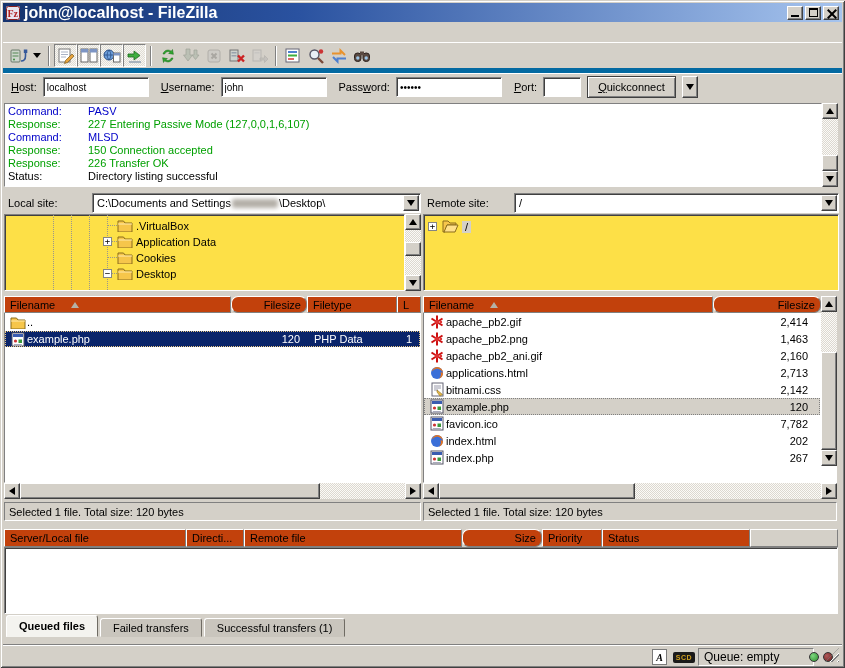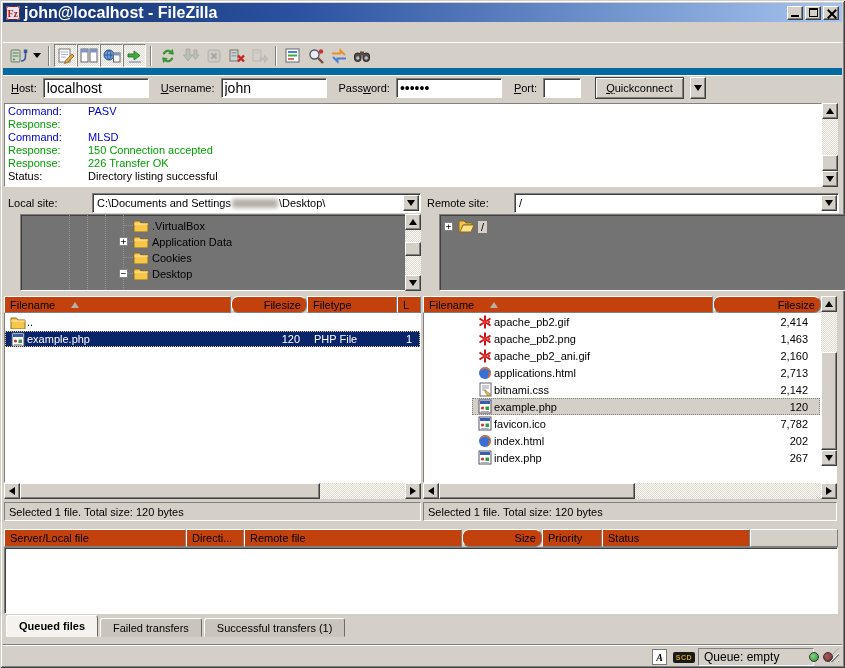--- a/index.html
+++ b/index.html
@@ -29,41 +29,41 @@
   .toolbar { left:3px; top:42px; width:839px; height:26px; display:flex; align-items:center; padding-left:4px;
              border-top:1px solid #fff; }
   .tbtn { width:23px; height:23px; display:inline-flex; align-items:center; justify-content:center; }
   .tbtn.narrow { width:14px; }
   .tbtn.pressed { border:1px solid; border-color:#808080 #fff #fff #808080;
                   background-color:#ecebe5; background-image:conic-gradient(#f7f6f2 25%, #e0ddd5 0 50%, #f7f6f2 0 75%, #e0ddd5 0); background-size:2px 2px; }
   .tbtn.disabled { opacity:.45; filter:grayscale(.8); }
   .tsep { width:2px; height:20px; border-left:1px solid #808080; border-right:1px solid #fff; margin:0 4px; }
   
   .qcbar { left:3px; top:68px; width:839px; height:33px; display:flex; align-items:center; gap:6px; padding-left:8px;
-           border-top:7px solid #0369a1; box-shadow:inset 0 1px 0 #fff; }
+           border-top:5px solid #0369a1; box-shadow:inset 0 1px 0 #fff; }
   .qc-label { white-space:nowrap; }
   .qc-input { height:20px; border:1px solid; border-color:#808080 #fff #fff #808080; box-shadow:inset 1px 1px 0 #404040;
-              background:#fff; font-family:"Liberation Sans",sans-serif; font-size:14px; padding:0 3px; }
+              background:#fff; font-family:"Liberation Sans",sans-serif; font-size:10px; padding:0 3px; }
   .qc-btn { height:22px; padding:0 10px; font-family:"Liberation Sans",sans-serif; font-size:11px; background:#d4d0c8;
             border:1px solid; border-color:#404040; box-shadow: inset 1px 1px 0 #fff, inset -1px -1px 0 #808080; }
   .qc-drop { width:16px; height:22px; display:inline-flex; align-items:center; justify-content:center; }
   
   .log { left:4px; top:103px; width:818px; height:84px; overflow:hidden; padding:1px 0; }
   .log-line { display:flex; line-height:13px; padding-left:3px; }
   .log-label { width:80px; flex:none; }
   
   .site-label { height:16px; display:flex; align-items:center; }
   .combo { display:flex; align-items:stretch; background:#ffffff; border:1px solid; border-color:#808080 #fff #fff #808080;
            box-shadow:inset 1px 1px 0 #404040; }
   .combo-text { flex:1; display:flex; align-items:center; padding-left:4px; white-space:nowrap; overflow:hidden; }
   .combo-btn { width:16px; margin:1px; background:#d4d0c8; border:1px solid; border-color:#fff #404040 #404040 #fff;
                box-shadow:inset -1px -1px 0 #808080; display:flex; align-items:center; justify-content:center; }
   .blur-redact { display:inline-block; width:46px; height:9px; background:#b3afa7; filter:blur(2px); border-radius:2px; margin:0 1px; }
   
-  .tree { background:#737373; overflow:hidden; position:absolute;margin-left:16px; }
+  .tree { background:#fde047; overflow:hidden; position:absolute; }
   .guide-v { position:absolute; top:0; bottom:0; width:0; border-left:1px dotted #9a968e; }
   .tree-row { position:absolute; height:15px; display:flex; align-items:center; }
   .stub { position:absolute; height:0; border-top:1px dotted #9a968e; }
   .expander { position:absolute; width:9px; height:9px; background:#fff; border:1px solid #848484; font-size:9px; line-height:7px;
               text-align:center; font-family:"DejaVu Sans Mono",monospace; }
   .tree-label { margin-left:3px; white-space:nowrap; }
   .hl { background:#d4d0c8; padding:0 3px; }
   
   .hdr { display:flex; }
   .hcell { height:17px; background:#c2410c; border:1px solid; border-color:#fff #808080 #808080 #fff;
@@ -286,33 +286,34 @@
 
   <div class="abs qcbar">
     <span class="qc-label"><u>H</u>ost:</span>
     <input class="qc-input" style="width: 106px;" readonly="" value="localhost">
     <span class="qc-label" style="margin-left:6px;"><u>U</u>sername:</span>
     <input class="qc-input" style="width: 106px;" readonly="" value="john">
     <span class="qc-label" style="margin-left:6px;">Pass<u>w</u>ord:</span>
     <input class="qc-input" style="width: 106px;" readonly="" value="••••••">
     <span class="qc-label" style="margin-left:6px;"><u>P</u>ort:</span>
     <input class="qc-input" style="width: 38px;" readonly="" value="">
-    <button class="qc-btn" style="margin-left:8px;"><u>Q</u>uickconnect</button>
+    <button class="qc-btn" style=""><u>Q</u>uickconnect</button>
     <span class="qc-drop raised">
         <span class="tri-down"></span>
       </span>
   </div>
 
   <div class="abs log sunken" id="log" style="box-shadow:none;">
       <div class="log-line" style="color: rgb(0, 0, 200);">
         <span class="log-label">Command:</span>
         <span class="log-text">PASV</span>
       </div>
       <div class="log-line" style="color: rgb(0, 160, 0);">
         <span class="log-label">Response:</span>
+        <span class="log-text">227 Entering Passive Mode (127,0,0,1,6,107)</span>
       </div>
       <div class="log-line" style="color: rgb(0, 0, 200);">
         <span class="log-label">Command:</span>
         <span class="log-text">MLSD</span>
       </div>
       <div class="log-line" style="color: rgb(0, 160, 0);">
         <span class="log-label">Response:</span>
         <span class="log-text">150 Connection accepted</span>
       </div>
       <div class="log-line" style="color: rgb(0, 160, 0);">
@@ -475,25 +476,25 @@
               <rect x="1" y="1" width="12" height="13" fill="#fff" stroke="#556"></rect>
               <rect x="2" y="2" width="10" height="3" fill="#3a5cb0"></rect>
               <circle cx="4.5" cy="9" r="1.6" fill="#cc3333"></circle>
               <rect x="7.5" y="7.5" width="3.5" height="3.5" fill="#3a9a3a"></rect>
               <rect x="2.8" y="12" width="8" height="1" fill="#aab"></rect>
             </svg>
           </span>
           <span>example.php</span>
         </span>
         <span class="fcell r">120</span>
-        <span class="fcell" style="padding-left: 6px;">PHP File</span>
+        <span class="fcell" style="padding-left: 6px;">PHP Data</span>
         <span class="fcell r">1</span>
       </div>
     </div>
-  <div class="abs list sunken-flat" id="remotelist" style="left:423px; top:313px; width:398px; height:170px; border-top:none;padding-left:48px;">
+  <div class="abs list sunken-flat" id="remotelist" style="left:423px; top:313px; width:398px; height:170px; border-top:none;">
       <div class="frow" style="grid-template-columns: 290px 1fr; height: 17px;">
         <span class="fcell">
           <span class="ficon">
             <svg width="14" height="14" viewBox="0 0 14 14">
               <g stroke="#cc1111" stroke-width="2">
                 <line x1="7" y1="0.5" x2="7" y2="13.5"></line>
                 <line x1="1.5" y1="3.5" x2="12.5" y2="10.5"></line>
                 <line x1="12.5" y1="3.5" x2="1.5" y2="10.5"></line>
               </g>
               <circle cx="7" cy="7" r="2.2" fill="#e03333"></circle>

